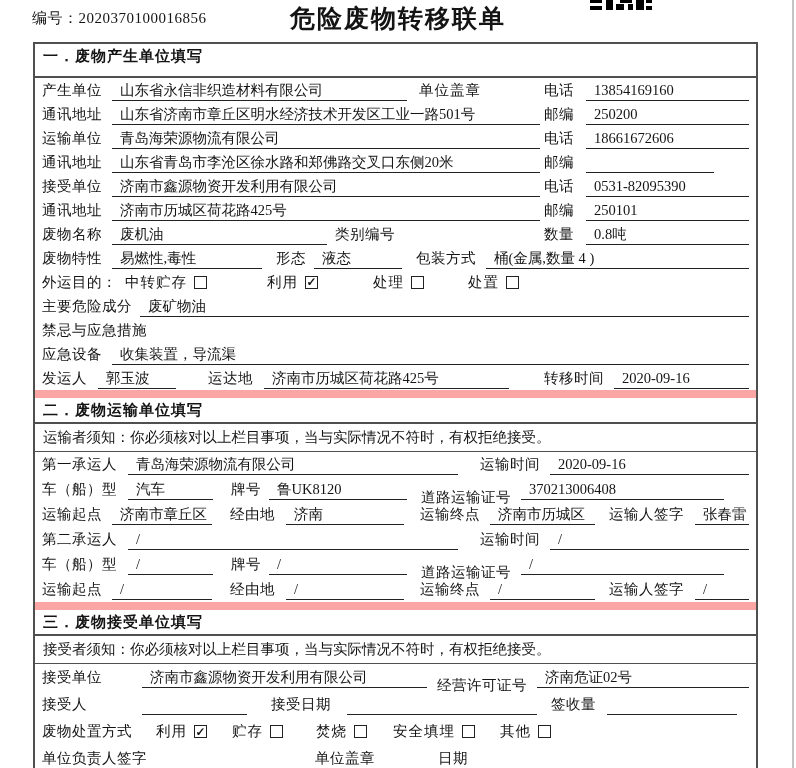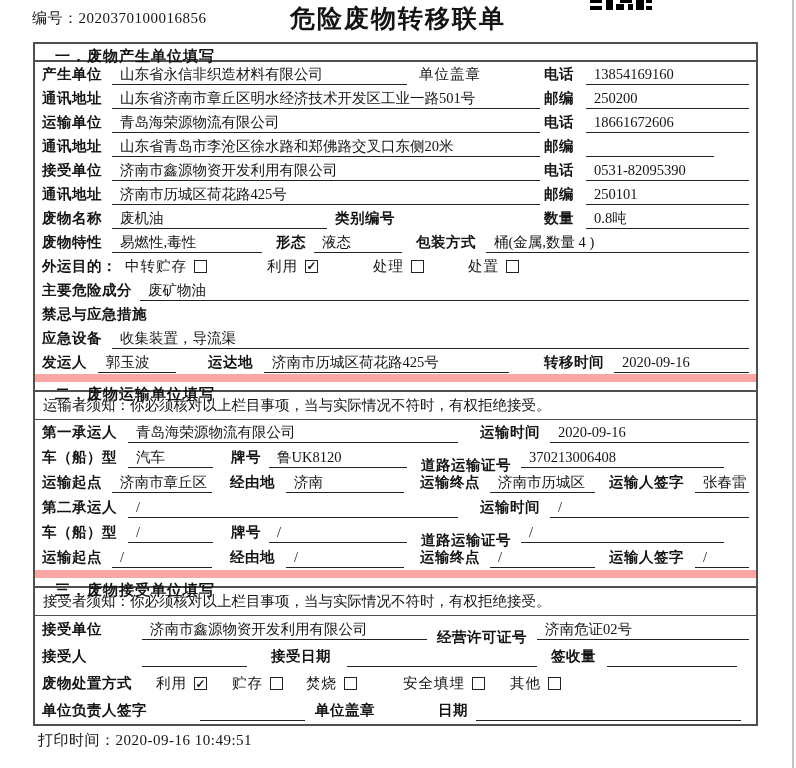--- a/index.html
+++ b/index.html
@@ -13,30 +13,30 @@
   
   .doc-header { position:relative; height:40px; }
   .serial { position:absolute; left:32px; top:9px; font-size:15px; letter-spacing:.5px; }
   .doc-title { position:absolute; left:0; right:0; top:2px; text-align:center;
     font-size:25px; font-weight:bold; letter-spacing:2px; }
   .qr { position:absolute; left:590px; top:0; width:62px; height:10px; overflow:hidden; }
   .qr i { position:absolute; background:#000; display:block; }
 
   
   .form-table { margin:2px 0 0 33px; width:725px; border:2px solid #4f4f4f; background:#fff; }
-  .sec-header { height:18px; line-height:24px; font-weight:bold; font-size:15px;
-    padding-left:20px; border-bottom:2px solid #4f4f4f; letter-spacing:1px; }
+  .sec-header { height:34px; line-height:24px; font-weight:bold; font-size:15px;
+    padding-left:8px; border-bottom:2px solid #4f4f4f; letter-spacing:1px; }
   .sec2 .sec-header, .sec3 .sec-header { border-top:8px solid #fca5a5; }
   .notice-row { height:28px; line-height:27px; padding-left:8px; font-size:14.5px;
     border-bottom:1.5px solid #4f4f4f; }
 
   .row { display:flex; align-items:center; height:24px; padding:0 7px; font-size:14.5px; white-space:nowrap; }
   .sec2 .row { height:25px; }
   .sec3 .row { height:27px; }
-  .lbl { flex:none; letter-spacing:.5px;font-weight:bold; }
+  .lbl { flex:none; letter-spacing:.5px; }
   .w48{width:48px;} .w62{width:62px;} .w78{width:78px;} .w90{width:90px;}
   .w92{width:92px;margin-top:16px;} .w102{width:102px;} .w32{width:32px;text-align:right;}
   .val { border-bottom:1px solid #222; height:21px; line-height:21px; padding:0 8px;
     margin-left:8px; overflow:hidden; }
   .grow { flex:1; }
   .plain { margin-left:12px; letter-spacing:1px; }
   .rgroup { display:flex; align-items:center; margin-left:auto; width:205px; }
   .rgroup .lbl { width:34px; }
   .rgroup .lblw { width:62px; }
   .rgroup .val { flex:1; }
@@ -278,25 +278,25 @@
       <div class="row">
         <span class="lbl w90">废物处置方式</span>
         <span class="cbitem" style="margin-left:24px">
           <span class="cbl">利用</span>
           <span class="cb checked">✓</span>
         </span>
         <span class="cbitem" style="margin-left:25px">
           <span class="cbl">贮存</span>
           <span class="cb"></span>
         </span>
-        <span class="cbitem" style="margin-left:23px">
+        <span class="cbitem" style="margin-left:33px">
           <span class="cbl">焚烧</span>
           <span class="cb"></span>
         </span>
-        <span class="cbitem" style="margin-left:46px">
+        <span class="cbitem" style="margin-left:26px">
           <span class="cbl">安全填埋</span>
           <span class="cb"></span>
         </span>
         <span class="cbitem" style="margin-left:25px">
           <span class="cbl">其他</span>
           <span class="cb"></span>
         </span>
       </div>
 
       <div class="row">

